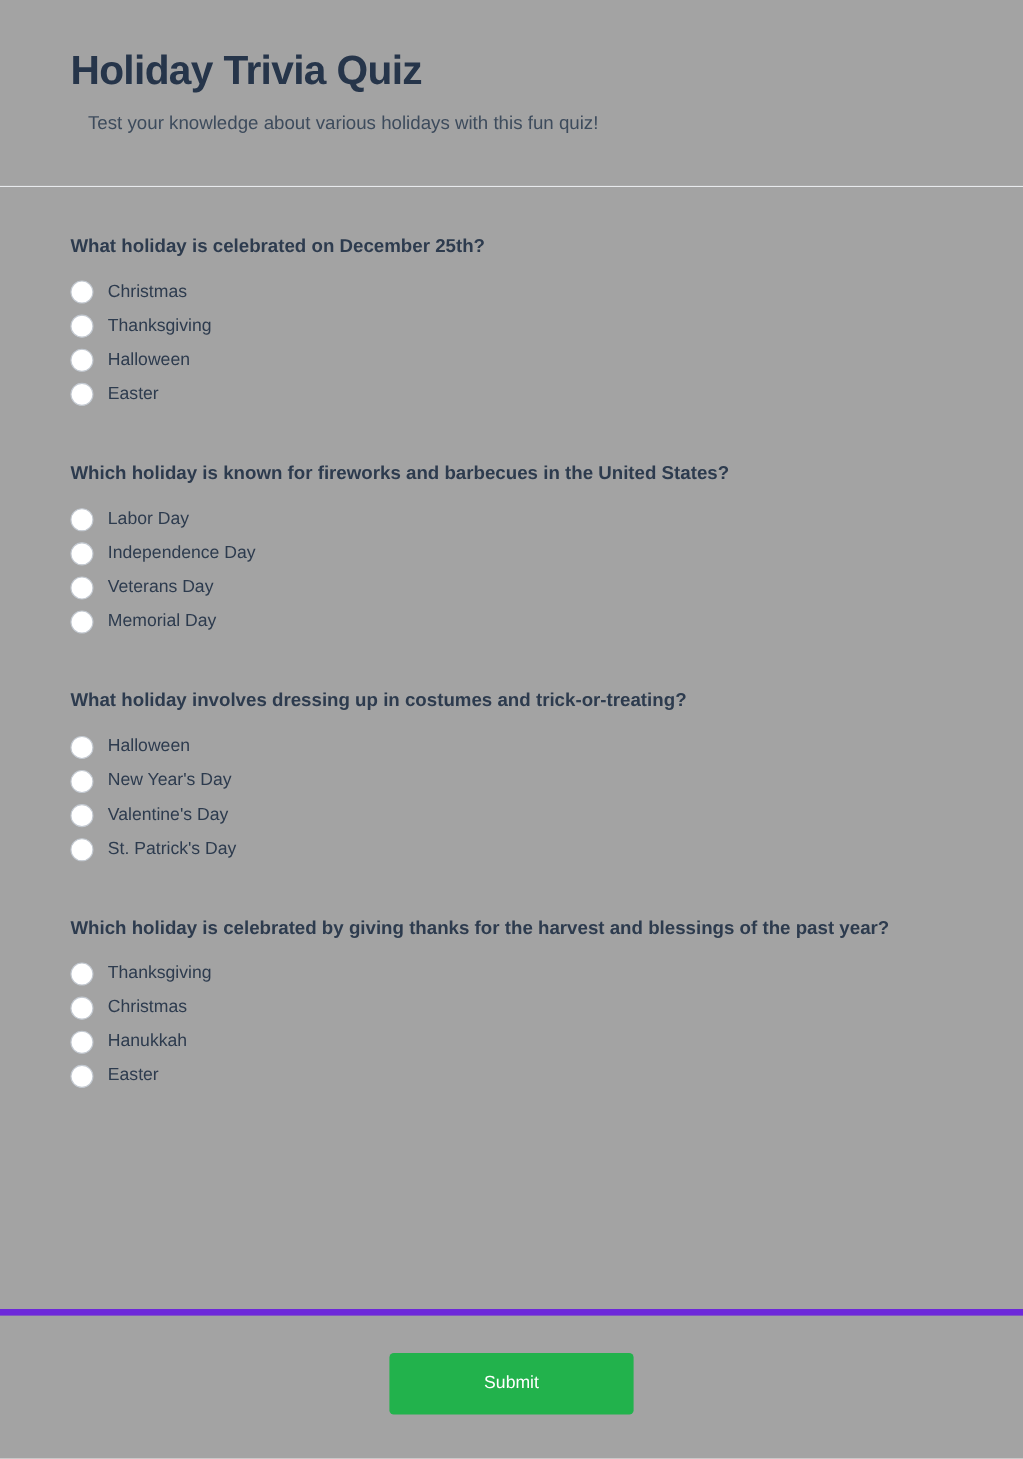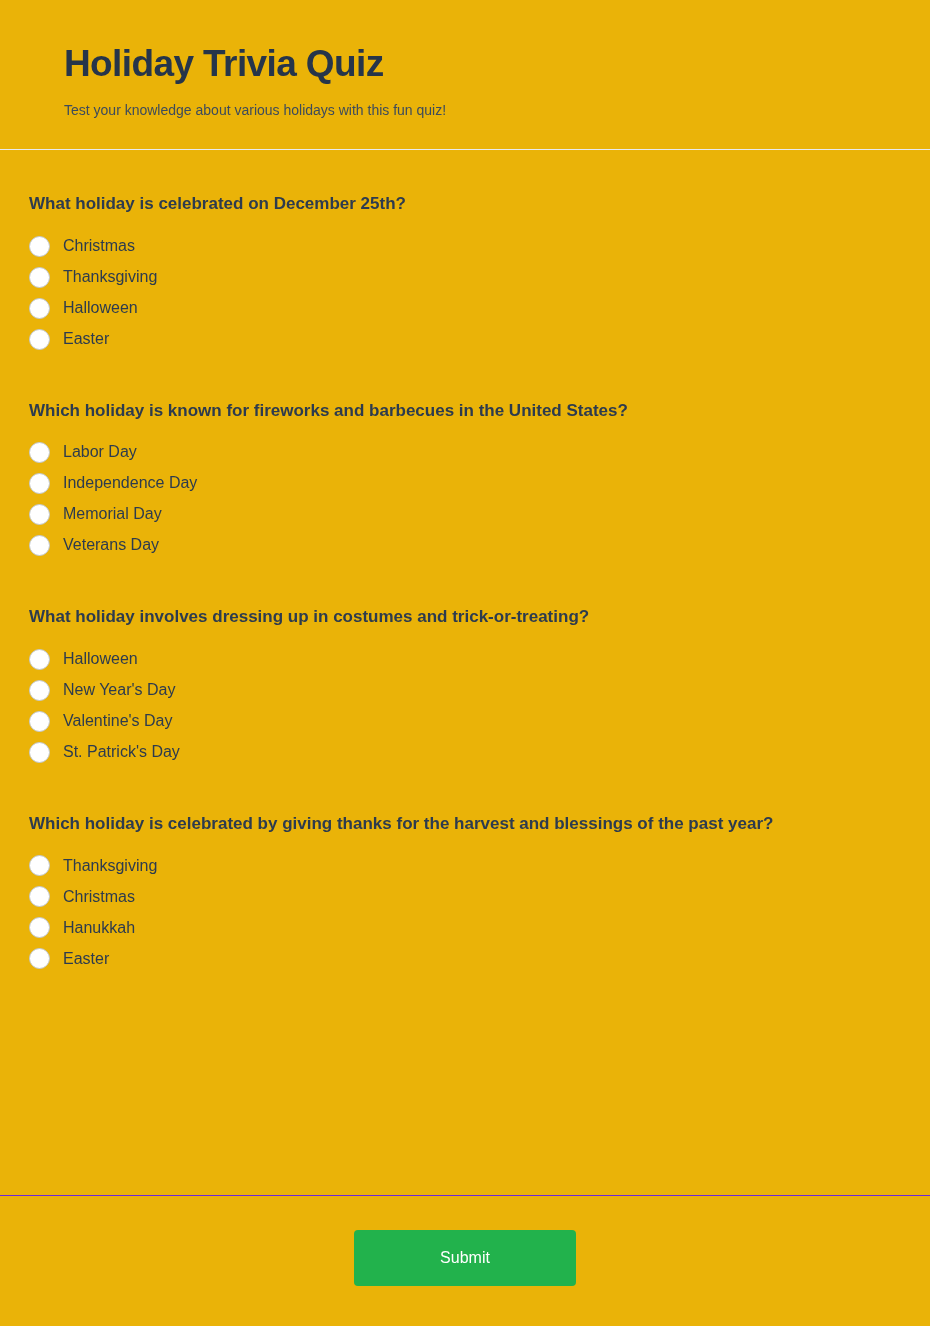--- a/index.html
+++ b/index.html
@@ -13,47 +13,47 @@
     background: #ffffff;
     font-family: "Liberation Sans", sans-serif;
     color: #2d3b4e;
     -webkit-font-smoothing: antialiased;
   }
   .quiz-page {
     width: 930px;
     min-height: 1326px;
     display: flex;
     flex-direction: column;
-    background: #eab308;
+    background: #a3a3a3;
   }
 
   
   .quiz-header {
     padding: 44px 64px 30px 64px;
     border-bottom: 1px solid #e8eaed;
   }
   .quiz-title {
     font-size: 37px;
     font-weight: bold;
     letter-spacing: -0.6px;
     color: #26354a;
     margin: 0 0 16px 0;
     line-height: 1.1;
   }
   .quiz-subtitle {
-    font-size: 14px;
+    font-size: 17px;
     color: #3d4b5c;
-    margin: 0;
+    margin: 16px;
     line-height: 1.3;
   }
 
   
   .quiz-body {
-    padding: 42px 64px 34px 29px;
-    border-bottom: 1px solid #6d28d9;
+    padding: 42px 64px 34px 64px;
+    border-bottom: 6px solid #6d28d9;
     flex: 1 1 auto;
   }
   .question-block {
     margin-bottom: 44px;
   }
   .question-block:last-child {
     margin-bottom: 4px;
   }
   .question-text {
     font-size: 17px;
@@ -150,25 +150,25 @@
         <li class="option-row">
           <span class="radio"></span>
           <span class="option-label">Labor Day</span>
         </li>
         <li class="option-row">
           <span class="radio"></span>
           <span class="option-label">Independence Day</span>
         </li>
         <li class="option-row">
           <span class="radio"></span>
+          <span class="option-label">Veterans Day</span>
+        </li>
+        <li class="option-row">
+          <span class="radio"></span>
           <span class="option-label">Memorial Day</span>
-        </li>
-        <li class="option-row">
-          <span class="radio"></span>
-          <span class="option-label">Veterans Day</span>
         </li>
       </ul>
     </div>
 
     <div class="question-block">
       <p class="question-text">What holiday involves dressing up in costumes and trick-or-treating?</p>
       <ul class="options-list">
         <li class="option-row">
           <span class="radio"></span>
           <span class="option-label">Halloween</span>

